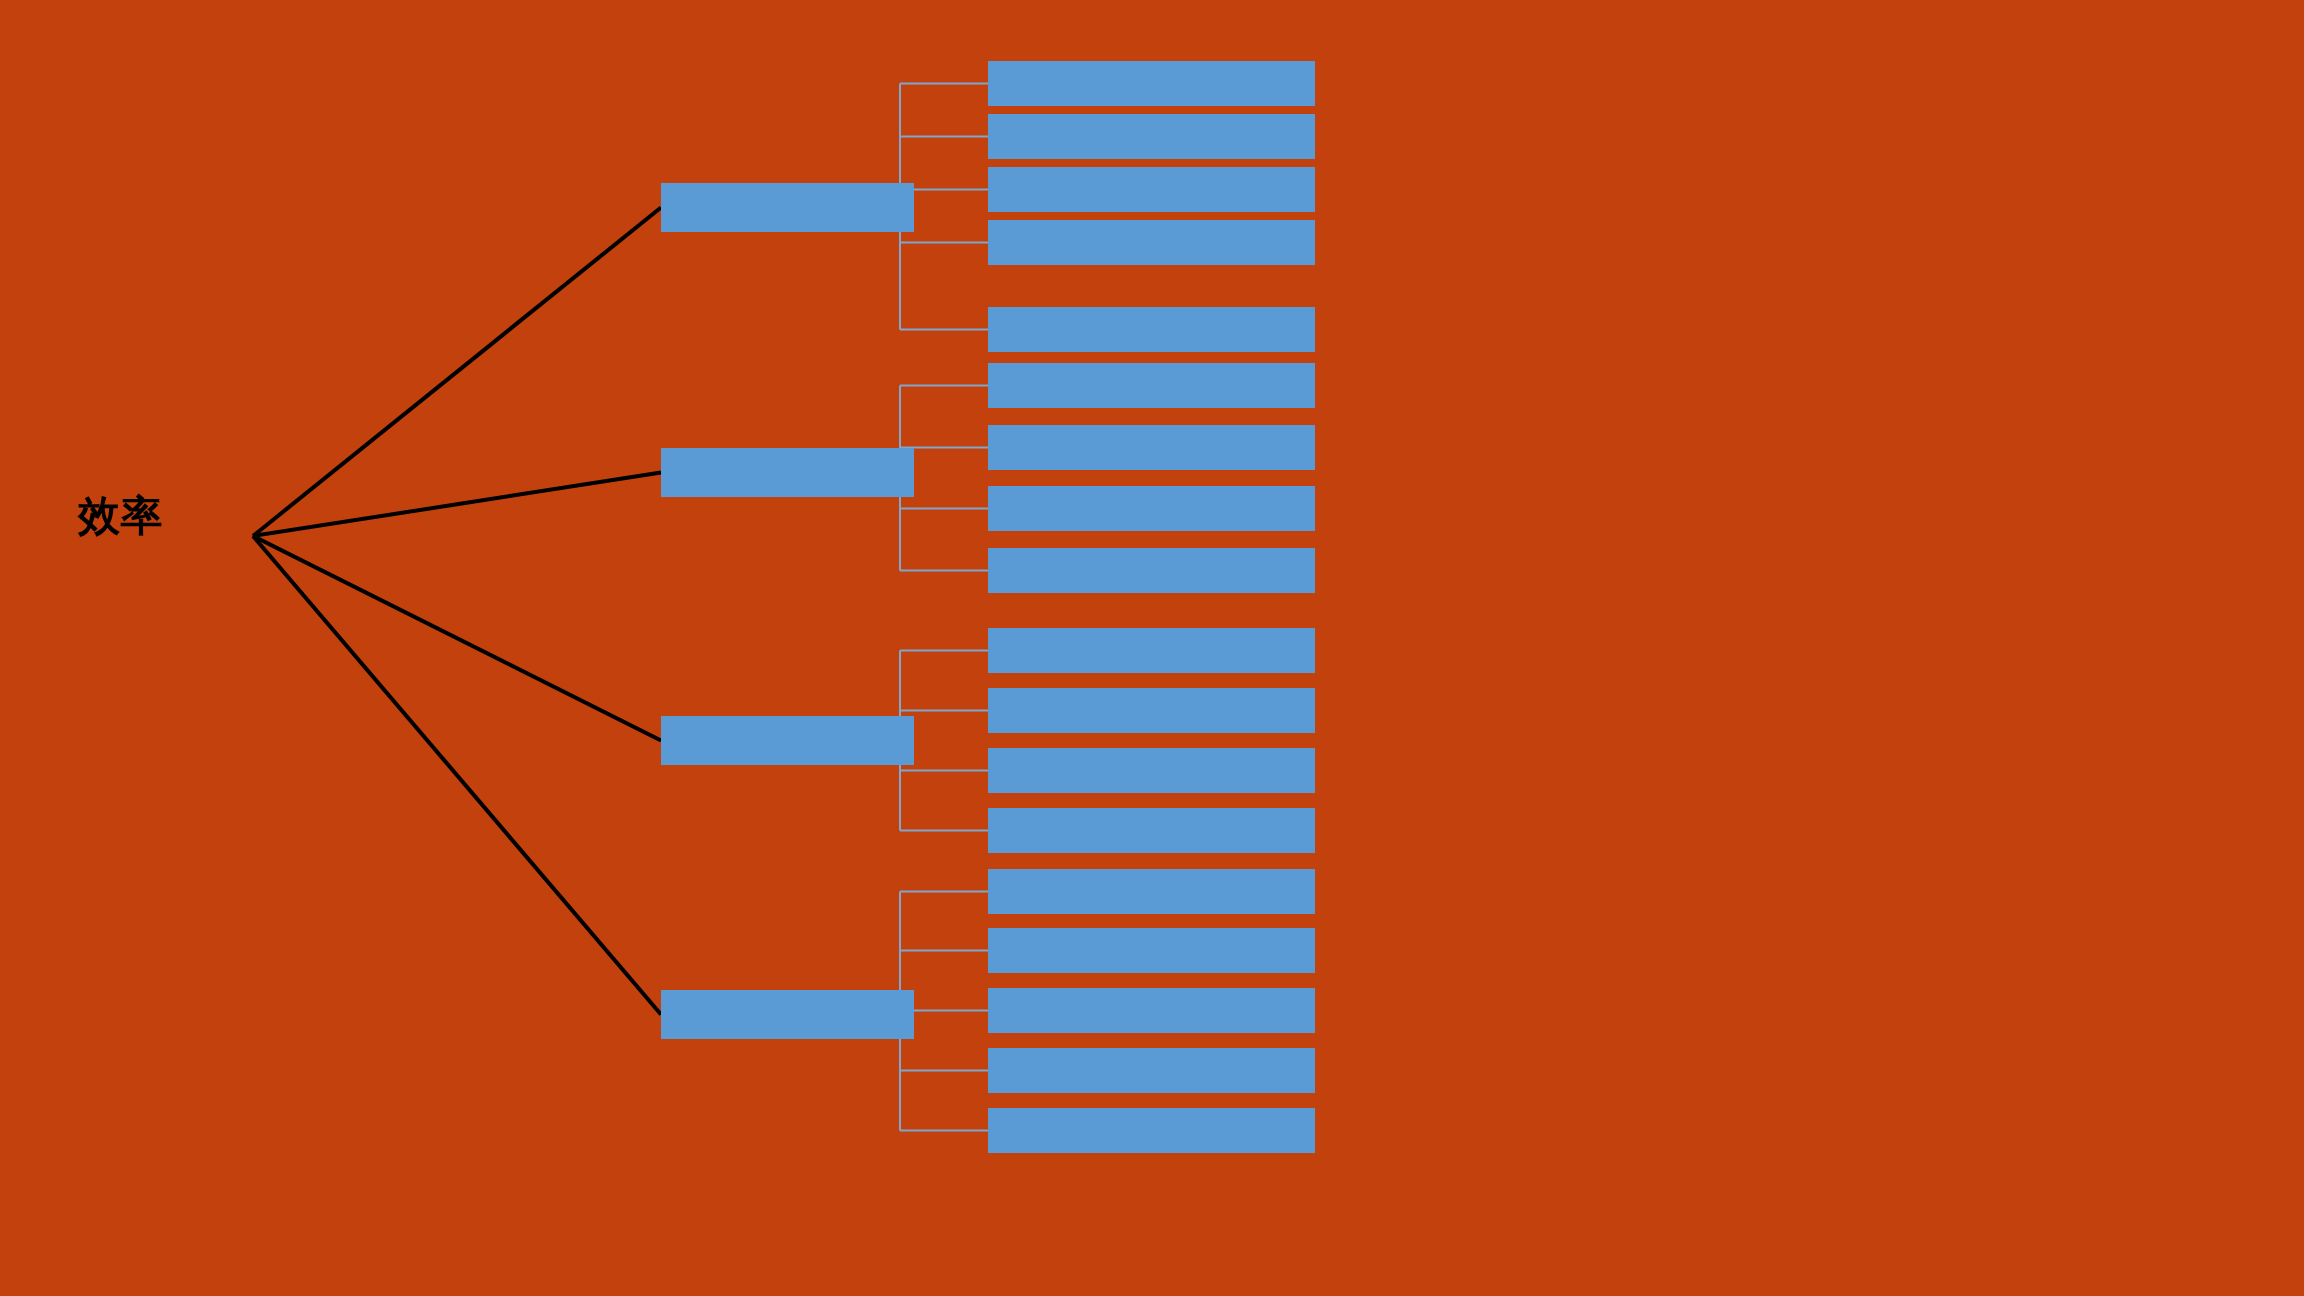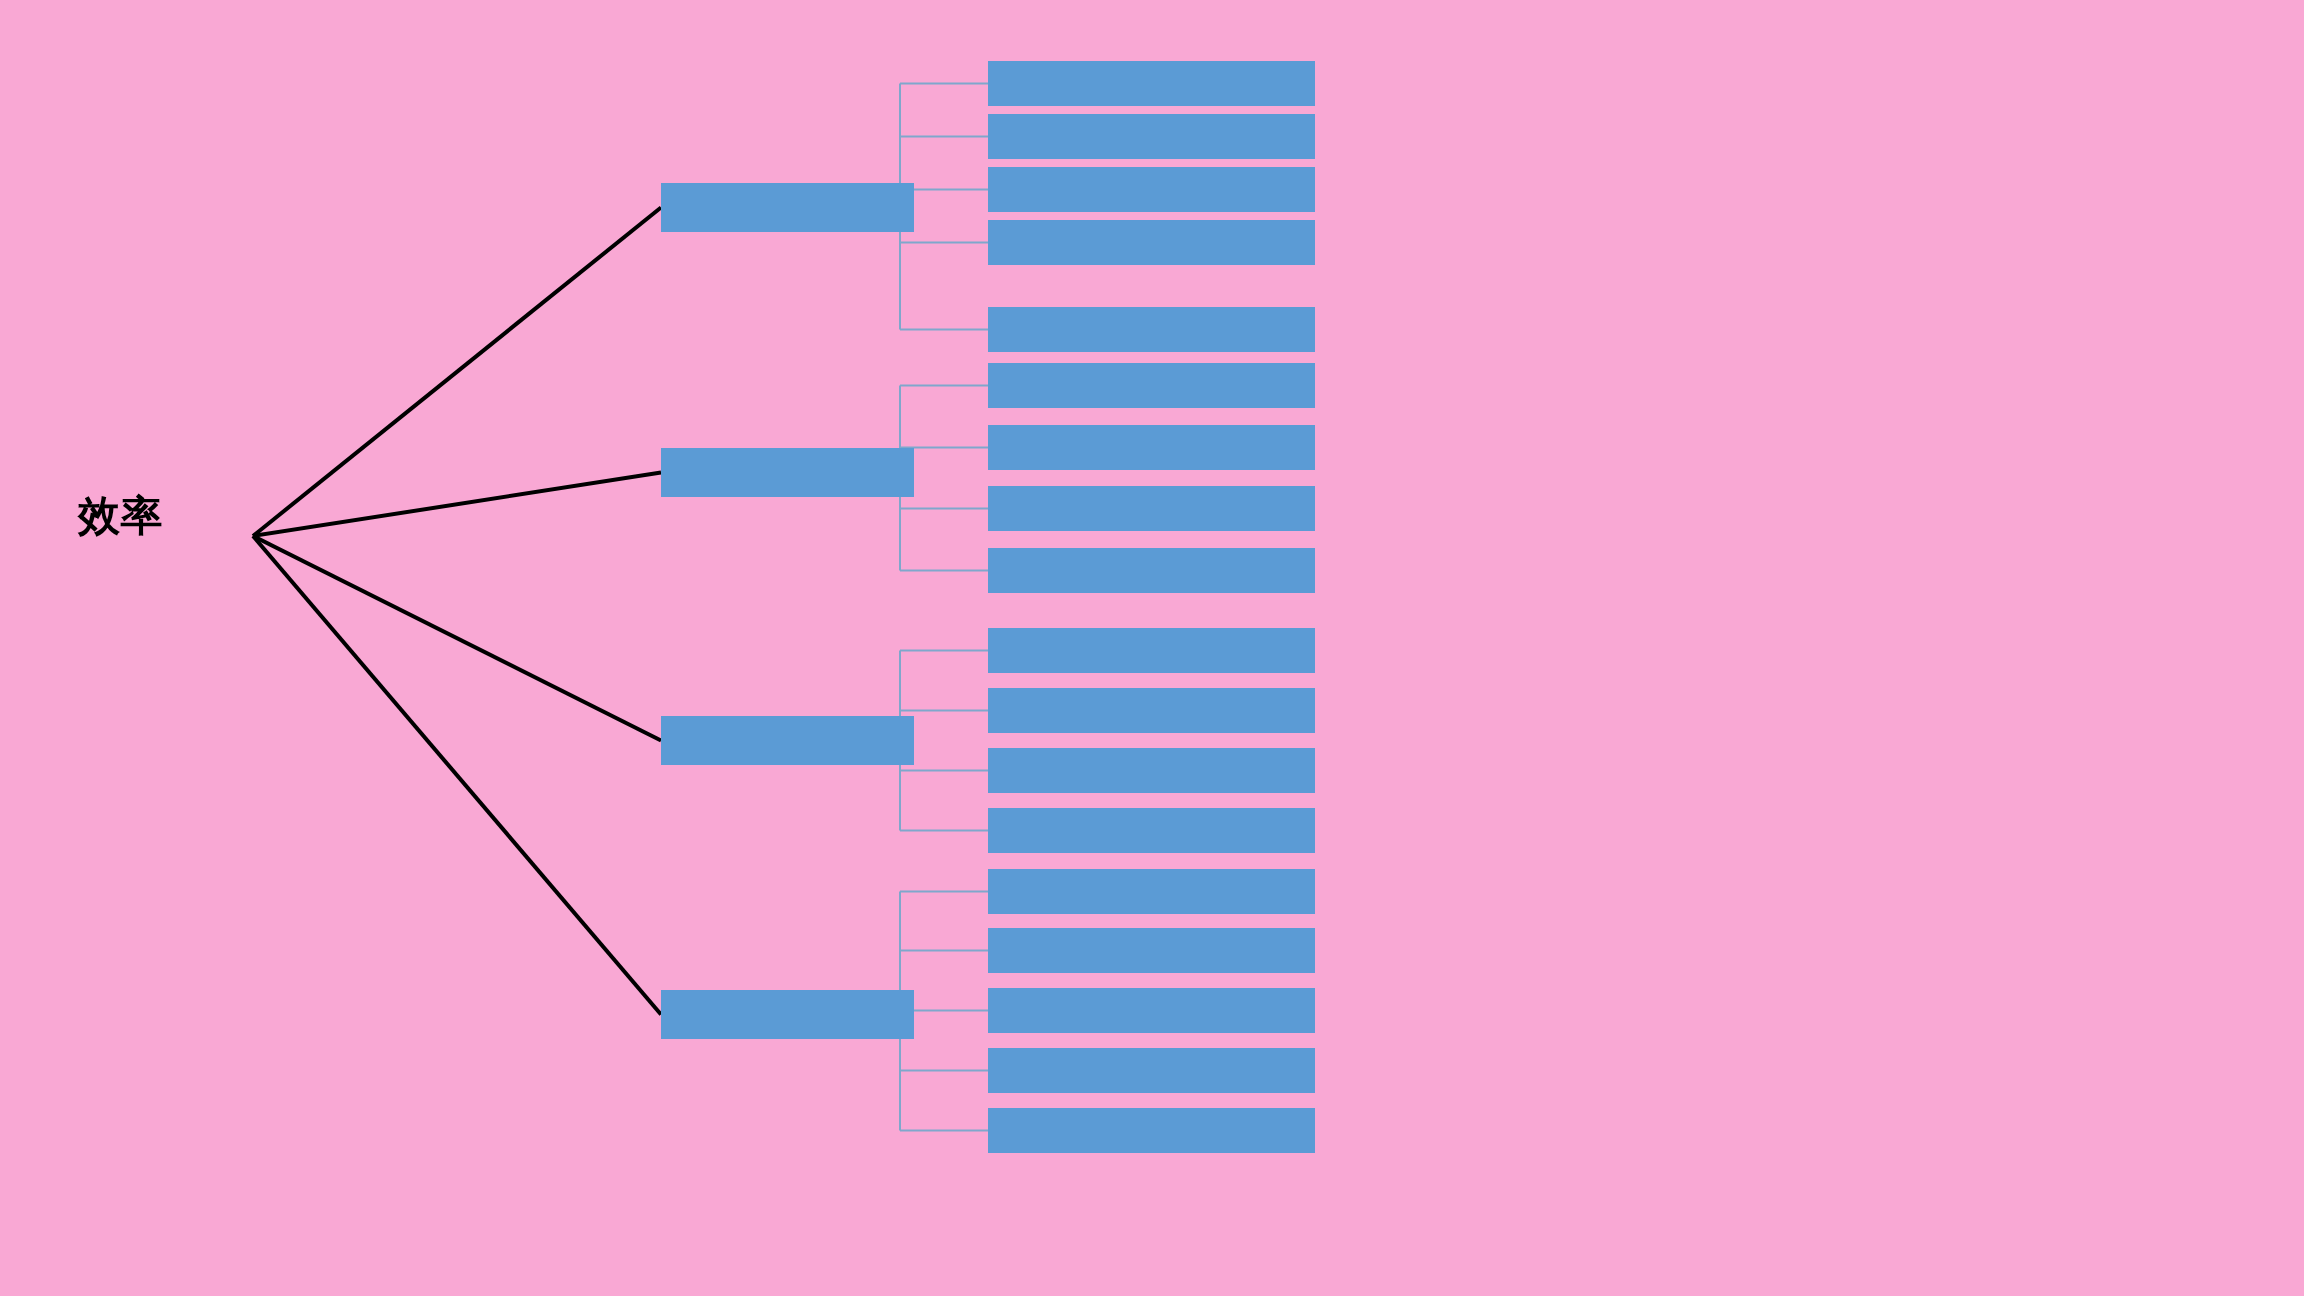--- a/index.html
+++ b/index.html
@@ -8,21 +8,21 @@
     padding: 0;
     background: #ffffff;
   }
   body {
     font-family: "DejaVu Sans", "Liberation Sans", sans-serif;
   }
   #canvas {
     position: relative;
     width: 2304px;
     height: 1296px;
-    background: #f9a8d4;
+    background: #c2410c;
     overflow: hidden;
   }
   #edge-layer {
     position: absolute;
     left: 0;
     top: 0;
     width: 2304px;
     height: 1296px;
     pointer-events: none;
   }

